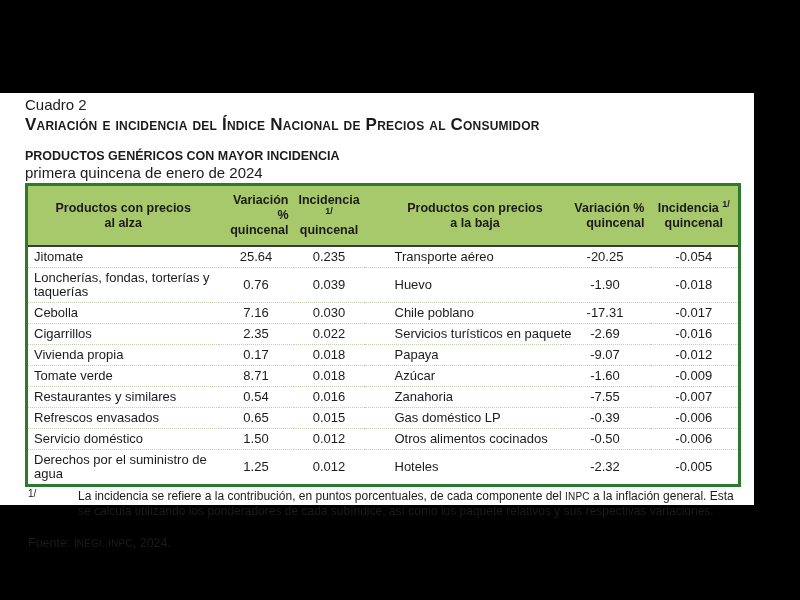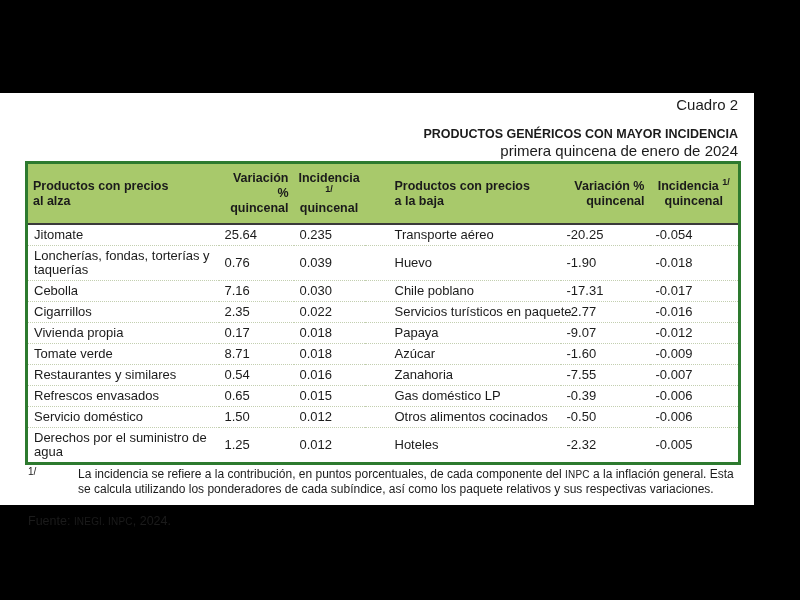--- a/index.html
+++ b/index.html
@@ -18,21 +18,21 @@
     font-family:"Liberation Sans", sans-serif;
     color:var(--ink);
     position:relative;
   }
   .stage{position:absolute;left:0;top:0;width:800px;height:600px;background:var(--bg);}
   .page{
     position:absolute;left:0;top:93px;width:754px;height:412px;
     background:var(--page-bg);
   }
   
-  .title-block{width:713px;margin:3px 0 0 25px;text-align:right;}
+  .title-block{width:713px;margin:3px 0 0 25px;text-align:left;}
   .t-cuadro{font-size:15px;line-height:18px;}
   .t-main{
     font-size:17px;line-height:22px;font-weight:bold;
     font-variant:small-caps;letter-spacing:0.2px;
   }
   .t-sub{font-size:12.5px;line-height:16px;font-weight:bold;margin-top:12px;}
   .t-period{font-size:15px;line-height:18px;}
   
   table.inpc{
     width:713px;margin:1px 0 0 25px;
@@ -43,52 +43,53 @@
   col.c-var-alza{width:75px;}
   col.c-inc-alza{width:71px;}
   col.c-prod-baja{width:196px;}
   col.c-var-baja{width:89px;}
   col.c-inc-baja{width:90px;}
   thead th{
     background:var(--header-bg);
     font-size:12.5px;line-height:15px;font-weight:bold;
     padding:7px 5px;vertical-align:middle;
     border-bottom:2px solid var(--header-underline);
-    text-align:left;
+    text-align:center;
   }
   thead th.h-right{text-align:right;}
   thead th.h-center{text-align:center;}
   thead th.h-baja{padding-left:30px;}
   thead sup{font-size:9px;vertical-align:super;line-height:0;}
   tbody td{
     font-size:13px;line-height:14px;
     padding:3px 6px;vertical-align:middle;
     background:#ffffff;
   }
   tbody tr + tr td{border-top:1px dotted var(--row-dot);margin-left:28px;}
-  td.td-num{}
+  td.td-num{text-align:center;}
   td.td-baja{padding-left:30px;white-space:nowrap;}
   
   .footnotes{position:relative;margin-top:2px;}
   .fn-marker{
     position:absolute;left:28px;top:-1px;
     font-size:10px;line-height:12px;
   }
   .fn-line{margin-left:78px;font-size:12px;line-height:15px;white-space:nowrap;}
   .fuente-line{margin-left:28px;font-size:12.5px;line-height:16px;margin-top:16px;}
   .sc{font-size:10px;letter-spacing:0.2px;}
 </style>
 </head>
 <body>
 
 <div class="stage">
   <div class="page">
 
     <div class="title-block">
       <div class="t-cuadro">Cuadro 2</div>
+      <div class="t-main">Variación e incidencia del Índice Nacional de Precios al Consumidor</div>
       <div class="t-sub">PRODUCTOS GENÉRICOS CON MAYOR INCIDENCIA</div>
       <div class="t-period">primera quincena de enero de 2024</div>
     </div>
 
     <table class="inpc">
       <colgroup>
         <col class="c-prod-alza">
           <col class="c-var-alza">
           <col class="c-inc-alza">
         <col class="c-prod-baja">
@@ -146,21 +147,21 @@
             <td class="td-num">0.030</td>
             <td class="td-baja">Chile poblano</td>
             <td class="td-num">-17.31</td>
             <td class="td-num">-0.017</td>
           </tr>
           <tr>
             <td>Cigarrillos</td>
             <td class="td-num">2.35</td>
             <td class="td-num">0.022</td>
             <td class="td-baja">Servicios turísticos en paquete</td>
-            <td class="td-num">-2.77</td>
+            <td class="td-num">-2.69</td>
             <td class="td-num">-0.016</td>
           </tr>
           <tr>
             <td>Vivienda propia</td>
             <td class="td-num">0.17</td>
             <td class="td-num">0.018</td>
             <td class="td-baja">Papaya</td>
             <td class="td-num">-9.07</td>
             <td class="td-num">-0.012</td>
           </tr>

